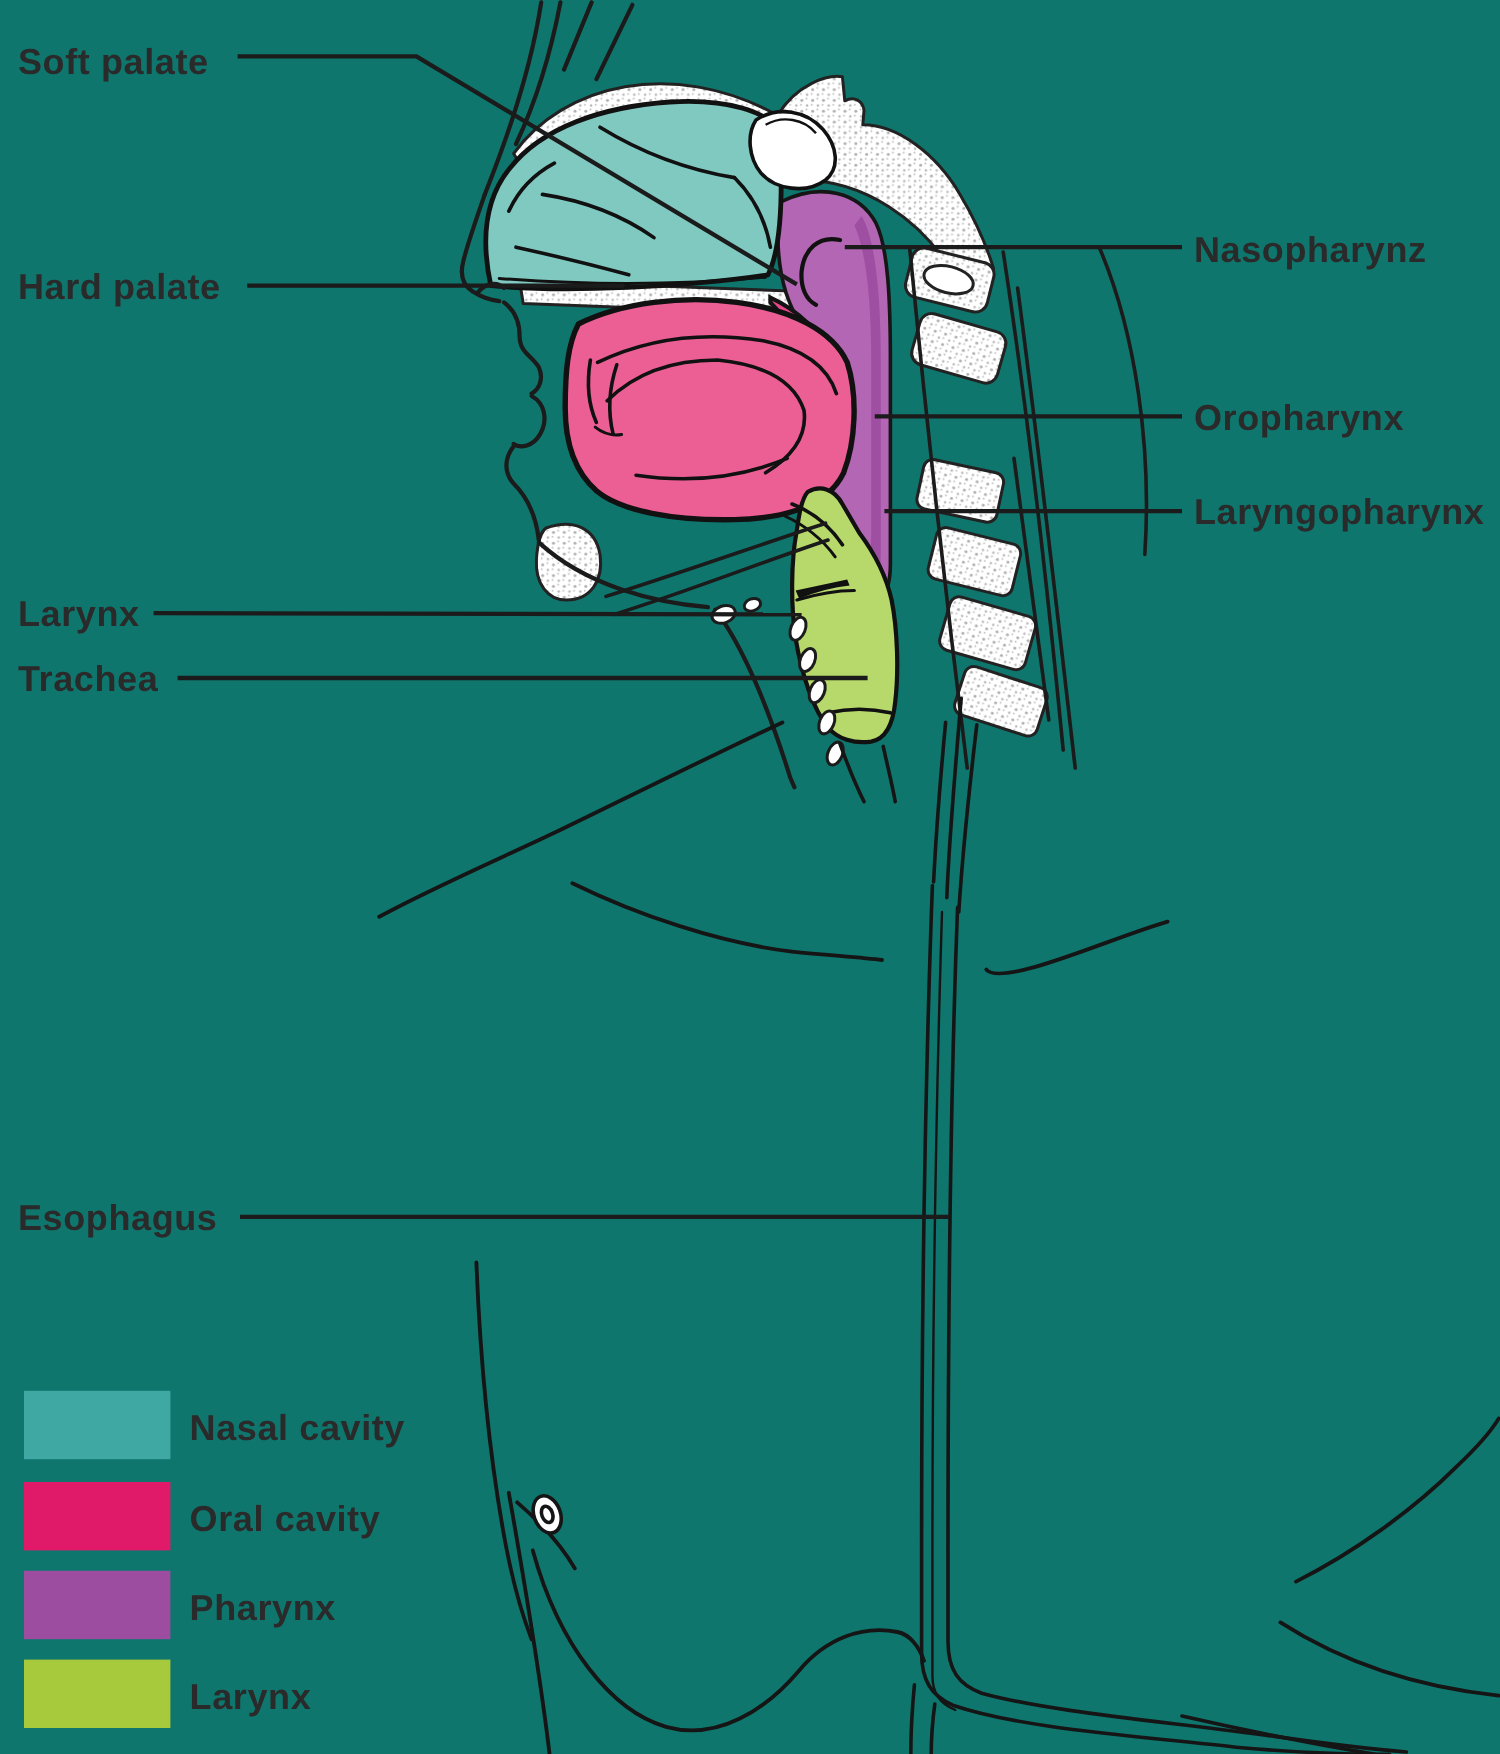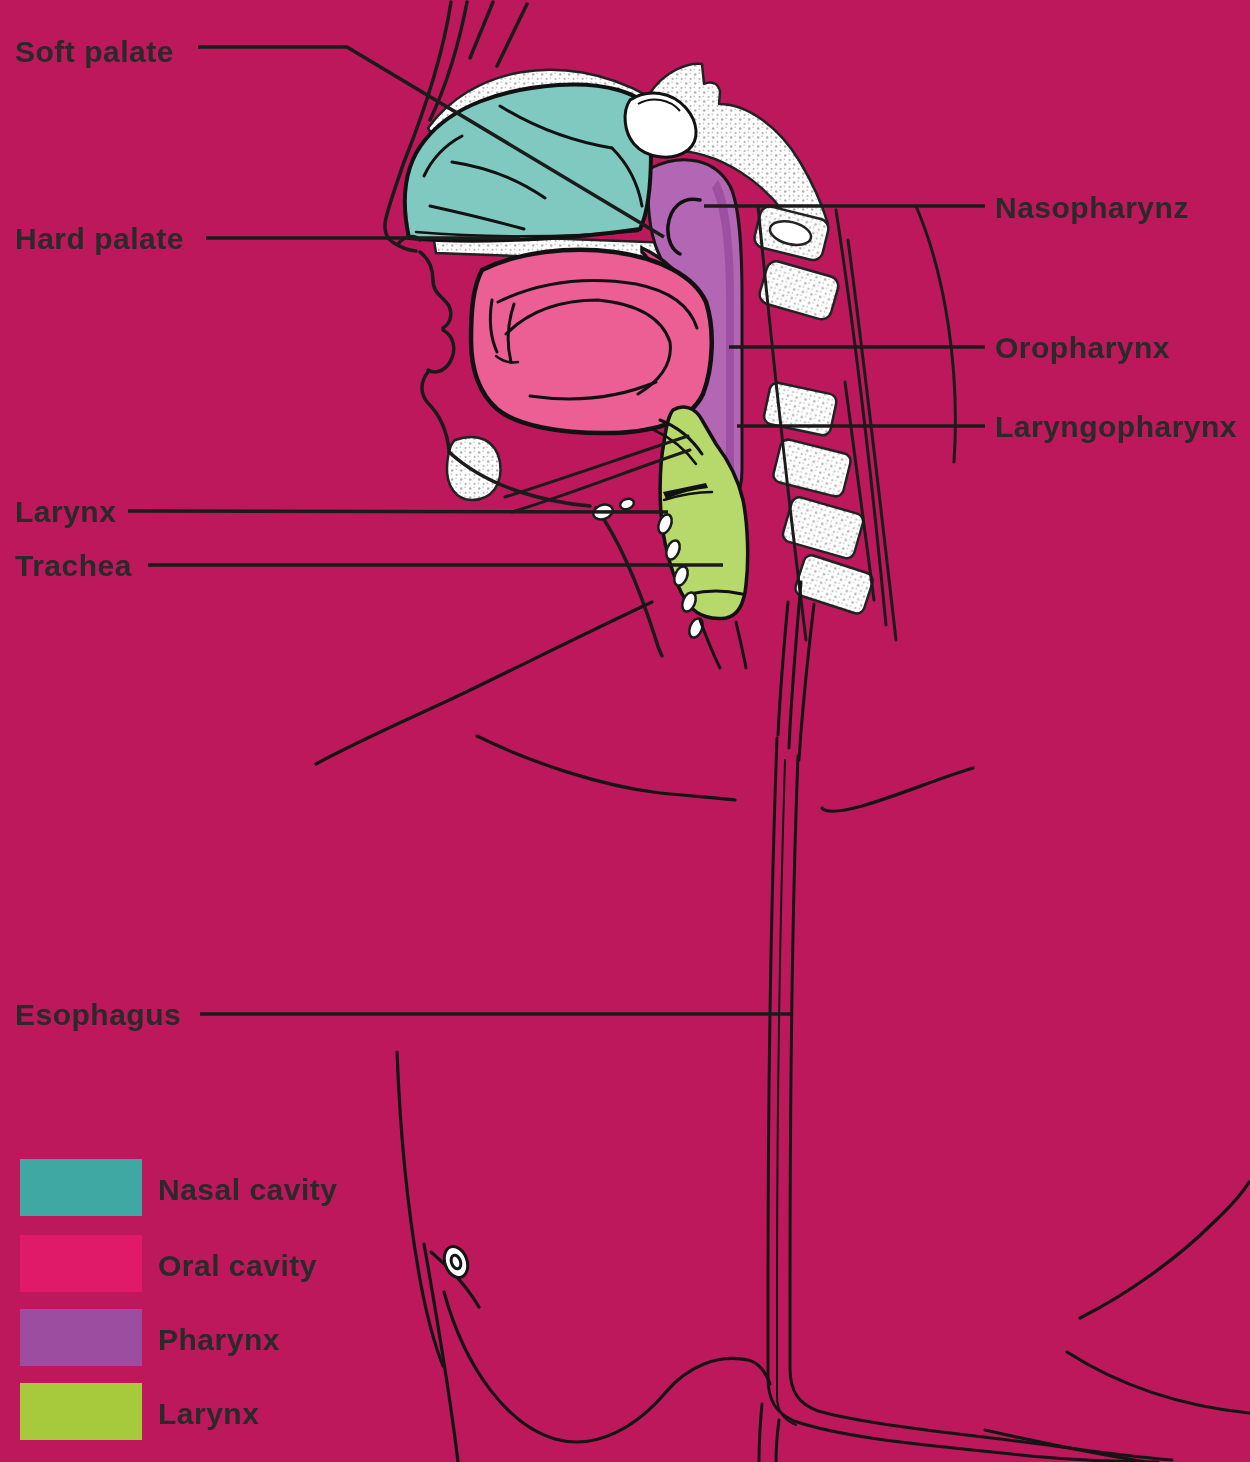--- a/index.html
+++ b/index.html
@@ -1,16 +1,16 @@
 <!DOCTYPE html>
 <html><head>
 <meta charset="utf-8">
 <style>
   html,body{margin:0;padding:0;background:#ffffff;}
-  .stage{position:relative;width:1250px;height:1462px;background:#be185d;overflow:hidden;
+  .stage{position:relative;width:1250px;height:1462px;background:#0f766e;overflow:hidden;
          font-family:"Liberation Sans", sans-serif;}
   svg{position:absolute;left:0;top:0;}
   .lbl{font:600 30px "Liberation Sans", sans-serif;fill:#2a2a2a;letter-spacing:.5px;}
 </style>
 </head>
 <body>
 
 <div class="stage">
 <svg width="1250" height="1462" viewBox="0 0 1250 1462">
   <defs>

